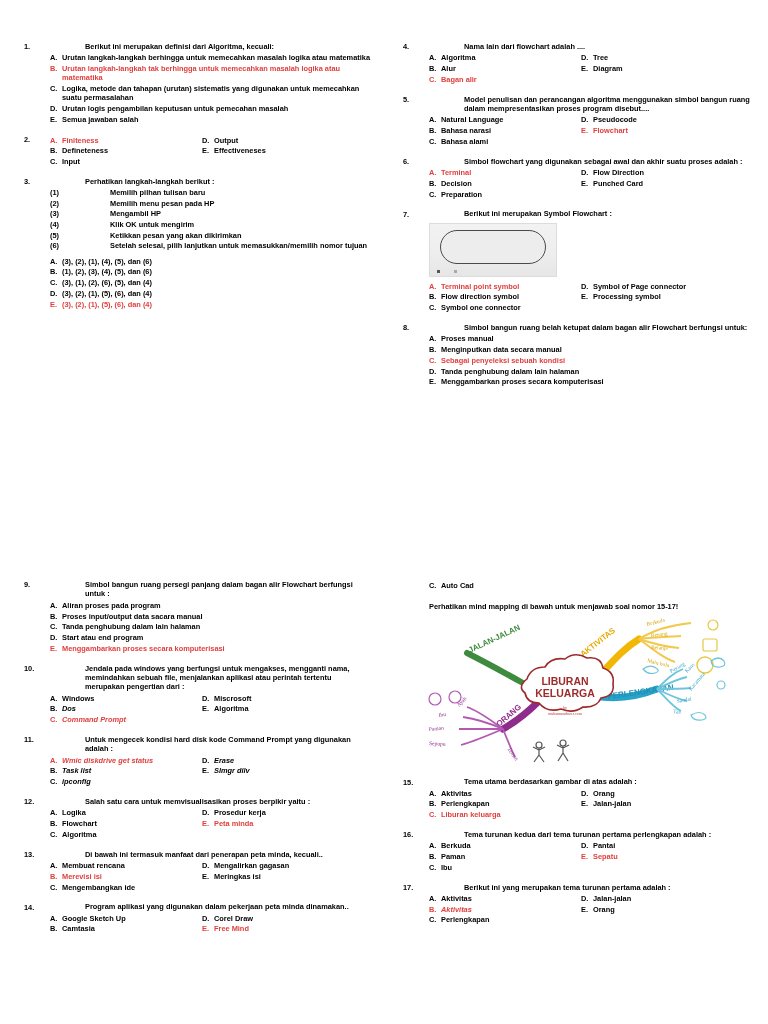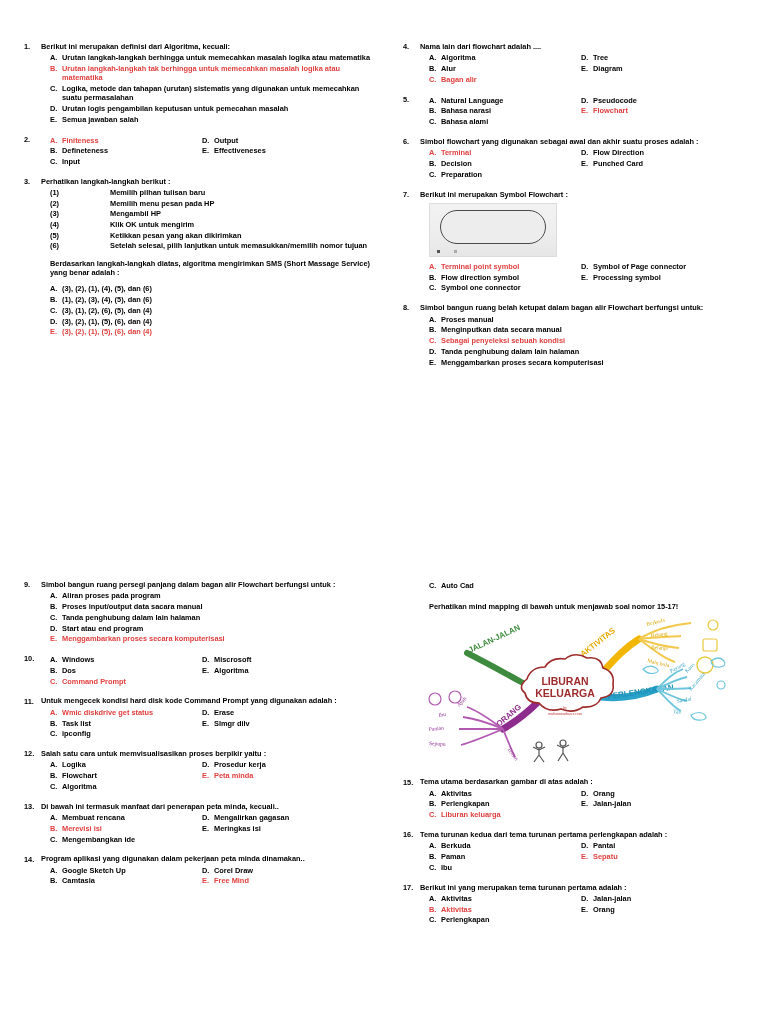--- a/index.html
+++ b/index.html
@@ -46,20 +46,21 @@
     flex: 0 0 17px;
     font-size: 7.4px;
     font-weight: bold;
     padding-top: 0.3px;
   }
   .q-body { flex: 1 1 auto; }
   .q-stem {
     font-size: 7.4px;
     font-weight: bold;
     margin-bottom: 2px;
+    margin-left: 44px;
   }
 
   
   .steps {
     margin: 1px 0 0 9px;
     font-size: 7.4px;
     font-weight: bold;
   }
   .step {
     display: flex;
@@ -88,21 +89,21 @@
     display: flex;
     font-size: 7.4px;
     font-weight: bold;
     margin-bottom: 1.5px;
     line-height: 1.25;
   }
   .opt-letter { width: 12px; flex: 0 0 12px; }
   .opt-text { flex: 1 1 auto; }
   .opt.answer { color: #E0403F; }
   .opt.answer .opt-letter { color: #E0403F; }
-  .opt.italic .opt-text { }
+  .opt.italic .opt-text { font-style: italic; }
 
   
   .plain-opts { margin-left: 9px; margin-top: 6px; }
 
   
   .fig-flowchart {
     width: 128px;
     height: 54px;
     margin: 4px 0 5px 9px;
     background: linear-gradient(180deg,#f2f2f2 0%, #eeeeee 55%, #e6e6e6 100%);
@@ -228,21 +229,20 @@
               </div>
             <div class="step">
                 <span class="step-num">(5)</span>
                 <span class="step-txt">Ketikkan pesan yang akan dikirimkan</span>
               </div>
             <div class="step">
                 <span class="step-num">(6)</span>
                 <span class="step-txt">Setelah selesai, pilih lanjutkan untuk memasukkan/memilih nomor tujuan</span>
               </div>
           </div>
-          <div class="sub-stem">Berdasarkan langkah-langkah diatas, algoritma mengirimkan SMS (Short Massage Service) yang benar adalah :</div>
           <div class="opts plain-opts">
             <div class="opt">
                 <span class="opt-letter">A.</span>
                 <span class="opt-text">(3), (2), (1), (4), (5), dan (6)</span>
               </div>
             <div class="opt">
                 <span class="opt-letter">B.</span>
                 <span class="opt-text">(1), (2), (3), (4), (5), dan (6)</span>
               </div>
             <div class="opt">
@@ -290,20 +290,21 @@
                 <span class="opt-letter">C.</span>
                 <span class="opt-text">Bagan alir</span>
               </div>
           </div>
         </div>
       </div>
 
       <div class="q">
         <div class="q-num">5.</div>
         <div class="q-body">
+          <div class="q-stem">Model penulisan dan perancangan algoritma menggunakan simbol bangun ruang dalam mempresentasikan proses program disebut....</div>
           <div class="opts two-col">
             <div class="opt">
                 <span class="opt-letter">A.</span>
                 <span class="opt-text">Natural Language</span>
               </div>
             <div class="opt">
                 <span class="opt-letter">D.</span>
                 <span class="opt-text">Pseudocode</span>
               </div>
             <div class="opt">
@@ -448,20 +449,21 @@
                 <span class="opt-letter">E.</span>
                 <span class="opt-text">Menggambarkan proses secara komputerisasi</span>
               </div>
           </div>
         </div>
       </div>
 
       <div class="q">
         <div class="q-num">10.</div>
         <div class="q-body">
+          <div class="q-stem">Jendala pada windows yang berfungsi untuk mengakses, mengganti nama, memindahkan sebuah file, menjalankan aplikasi atau perintah tertentu merupakan pengertian dari :</div>
           <div class="opts two-col">
             <div class="opt">
                 <span class="opt-letter">A.</span>
                 <span class="opt-text">Windows</span>
               </div>
             <div class="opt">
                 <span class="opt-letter">D.</span>
                 <span class="opt-text">Miscrosoft</span>
               </div>
             <div class="opt italic">

